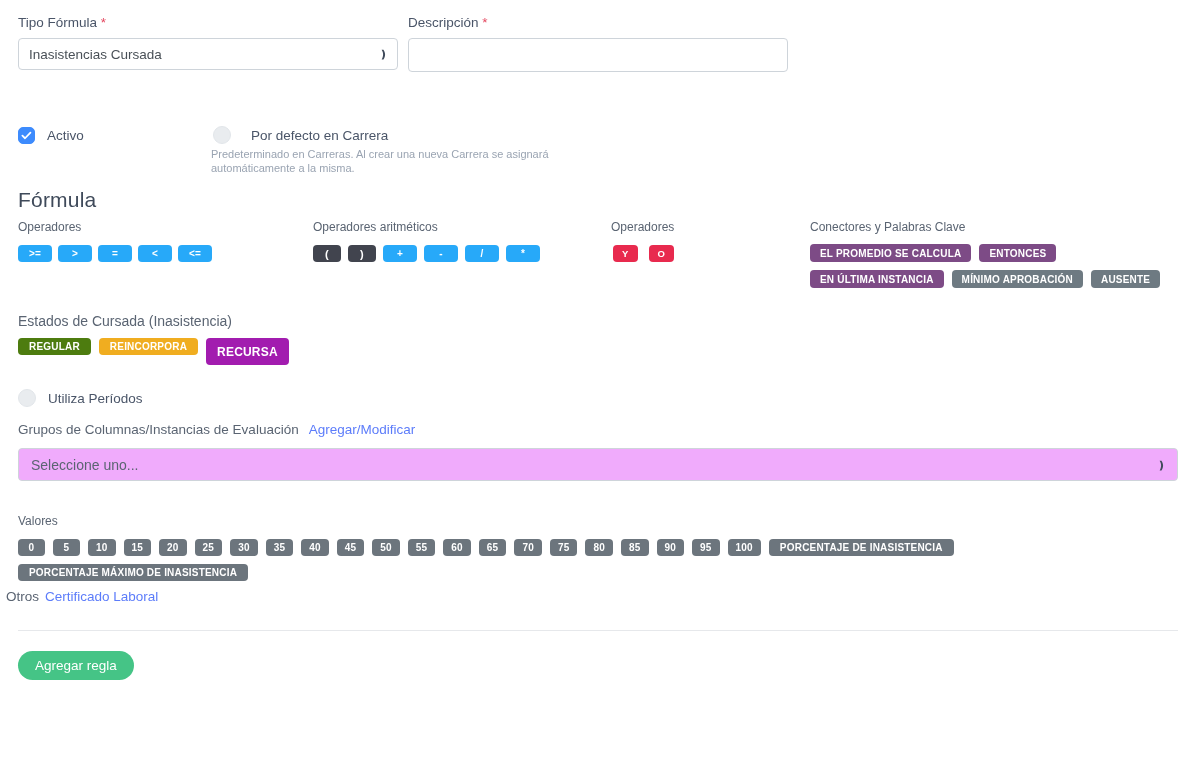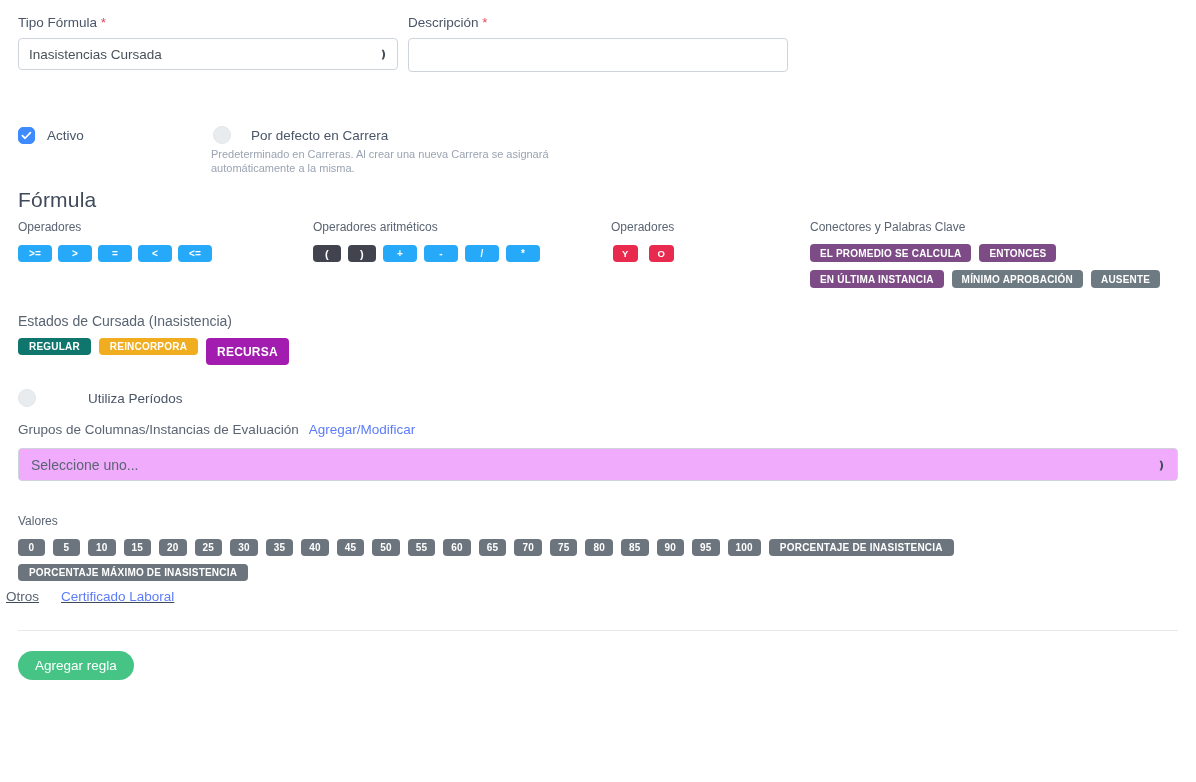--- a/index.html
+++ b/index.html
@@ -69,21 +69,21 @@
     border-radius: 4px; color: #fff; font-weight: bold;
     font-size: 9.5px; letter-spacing: .2px;
     height: 17px; padding: 0 9px; white-space: nowrap; cursor: pointer;
     font-family: "Liberation Sans", sans-serif;
   }
   .chip.op    { background: #27a9f9; min-width: 34px; font-size: 10px; }
   .chip.paren { background: #41444e; min-width: 28px; font-size: 11px; }
   .chip.logic { background: #e82a4e; min-width: 24px; }
   .chip.purple{ background: #7d4b86; height: 18px; font-size: 10px; padding: 0 10px; }
   .chip.gray  { background: #6e7a82; height: 18px; font-size: 10px; padding: 0 10px; }
-  .chip.green { background: #0f766e; height: 17px; font-size: 10px; padding: 0 11px; }
+  .chip.green { background: #4d7c0f; height: 17px; font-size: 10px; padding: 0 11px; }
   .chip.amber { background: #f0ad20; height: 17px; font-size: 10px; padding: 0 11px; }
   .chip.pink  { background: #a21caf; height: 27px; font-size: 12px; padding: 0 11px; }
   .chip.val   { background: #6c757d; min-width: 27px; height: 17px; font-size: 10px; padding: 0 8px; }
   .chip.val.wide { padding: 6px 11px; }
 
   
   .lnk { color: #5c7cfa; font-size: 13.5px; text-decoration: none; cursor: pointer; }
 
   
   .wide-sel { position: absolute; left: 18px; top: 448px; width: 1160px; }
@@ -191,21 +191,21 @@
     <span class="chip gray">AUSENTE</span>
   </div>
 
   <div class="grp-title" style="left:18px; top:313px; font-size:14px;">Estados de Cursada (Inasistencia)</div>
   <div class="chips" style="left:18px; top:338px; width:400px; gap:8px;">
     <span class="chip green">REGULAR</span>
     <span class="chip amber">REINCORPORA</span>
     <span class="chip pink">RECURSA</span>
   </div>
 
-  <div class="chk-row" style="left:18px; top:389px;gap:40px;">
+  <div class="chk-row" style="left:18px; top:389px;">
     <span class="cbox round">
       
     </span>
     <span class="chk-label">Utiliza Períodos</span>
   </div>
 
   <div style="position:absolute; left:18px; top:422px; display:flex; align-items:center; gap:10px;">
     <span style="font-size:13.5px; color:#5a6472;">Grupos de Columnas/Instancias de Evaluación</span>
     <span class="lnk">Agregar/Modificar</span>
   </div>
@@ -237,21 +237,21 @@
     <span class="chip val">75</span>
     <span class="chip val">80</span>
     <span class="chip val">85</span>
     <span class="chip val">90</span>
     <span class="chip val">95</span>
     <span class="chip val">100</span>
     <span class="chip val wide">PORCENTAJE DE INASISTENCIA</span>
     <span class="chip val wide">PORCENTAJE MÁXIMO DE INASISTENCIA</span>
   </div>
 
-  <div style="position:absolute; left:6px; top:589px; display:flex; align-items:flex-end; gap:22px;text-decoration:underline;">
+  <div style="position:absolute; left:6px; top:589px; display:flex; align-items:flex-end; gap:6px;">
     <span style="font-size:13.5px; color:#5a6472;">Otros</span>
     <span class="lnk">Certificado Laboral</span>
   </div>
 
   <div class="hr" style="top:630px;"></div>
 
   <button class="btn btn-add">Agregar regla</button>
 
 
 </div>

